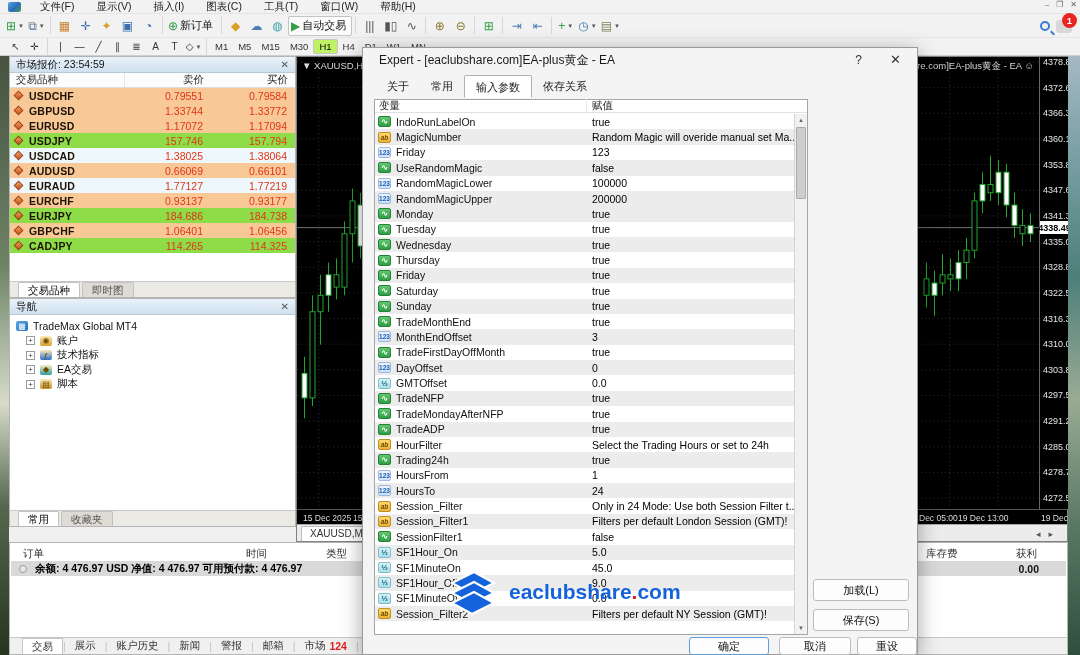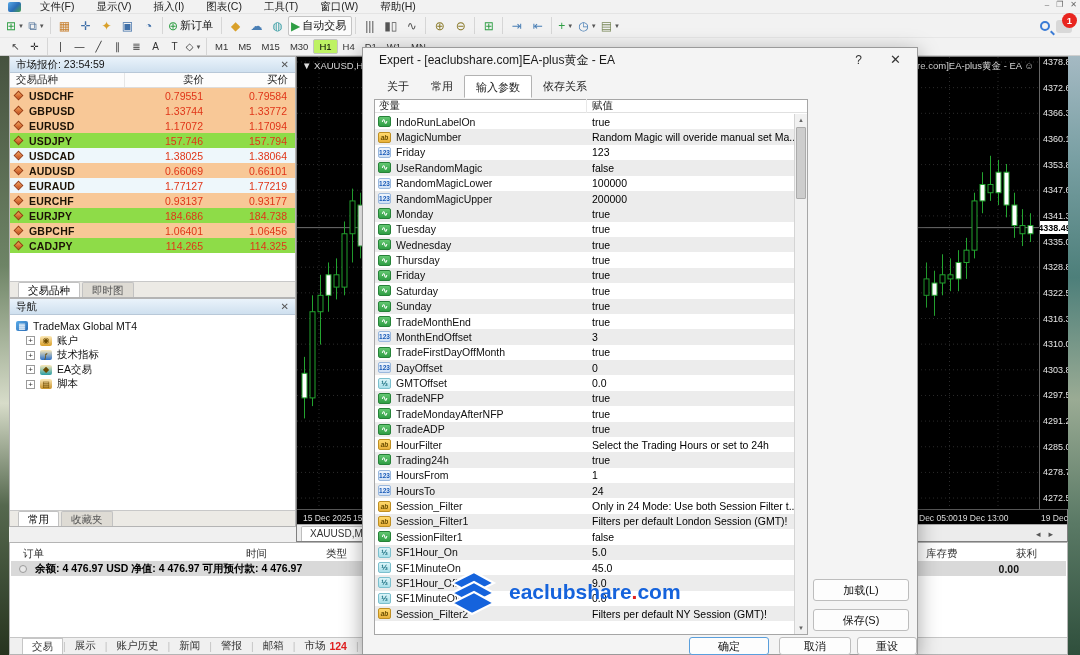--- a/index.html
+++ b/index.html
@@ -65,21 +65,21 @@
 #chart-toplabel{position:absolute;left:5px;top:3px;font-size:9.5px;color:#dcdcdc;white-space:nowrap}
 #chart-ealabel{position:absolute;right:33px;top:3px;font-size:9.5px;color:#d6d6d6;white-space:nowrap}
 #chart-tabs{position:absolute;left:0;bottom:0;width:770px;height:17px;background:#ececec;border-top:1px solid #a8a8a8;display:flex;align-items:flex-end;padding-left:4px;font-size:10px;color:#333}
 .chart-tab{background:#fff;border:1px solid #bdbdbd;border-bottom:none;border-radius:2px 2px 0 0;padding:1px 8px;height:15px;white-space:nowrap;overflow:hidden}
 #chart-scroll{position:absolute;right:6px;bottom:2px;font-size:9px;color:#555;letter-spacing:8px}
 
 #term{position:absolute;left:9px;top:542px;width:1059px;height:113px;background:#fff;border:1px solid #b4b4b4;z-index:2}
 .th-label{position:absolute;top:4px;font-size:10.5px;color:#333}
 #term-bal{position:absolute;top:18px;left:1px;right:1px;height:15px;background:#d9d9d9;font-size:10.5px;font-weight:bold;color:#000;display:flex;align-items:center;padding-left:8px;gap:8px}
 .bal-circ{width:8px;height:8px;border:1.5px solid #9a9a9a;border-radius:50%;background:#e8e8e8;flex:none}
-#term-profit{position:absolute;right:48px;top:18px;height:15px;display:flex;align-items:center;font-size:10.5px;font-weight:bold}
+#term-profit{position:absolute;right:28px;top:18px;height:15px;display:flex;align-items:center;font-size:10.5px;font-weight:bold}
 #term-tabs{position:absolute;left:0;right:0;bottom:0;height:17px;background:#f0f0f0;border-top:1px solid #c6c6c6;display:flex;align-items:center;padding-left:12px;font-size:10.5px;color:#333}
 .tt{padding:0 9px;height:16px;display:flex;align-items:center;white-space:nowrap}
 .tt.on{background:#fff;border:1px solid #c6c6c6;border-bottom:none}
 .tt-sep{color:#c2c2c2}
 .badge{color:#e02020;margin-left:4px;font-weight:bold}
 
 #dlg{position:absolute;left:362px;top:47px;width:556px;height:608px;background:#f4f4f4;border:1px solid #9a9a9a;box-shadow:0 5px 20px rgba(0,0,0,.35);z-index:10}
 #dlg-title{height:25px;display:flex;align-items:center;padding-left:16px;font-size:12px;color:#1a1a1a}
 #dlg-help{position:absolute;right:55px;top:5px;font-size:12px;color:#333}
 #dlg-close{position:absolute;right:16px;top:4px;font-size:13px;color:#333}

